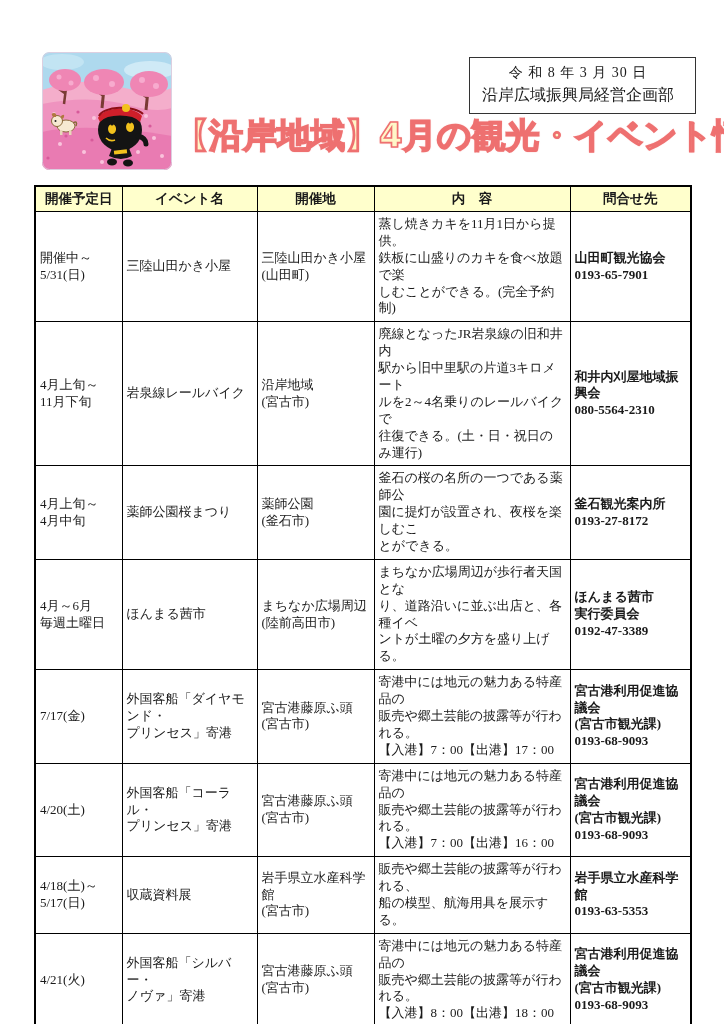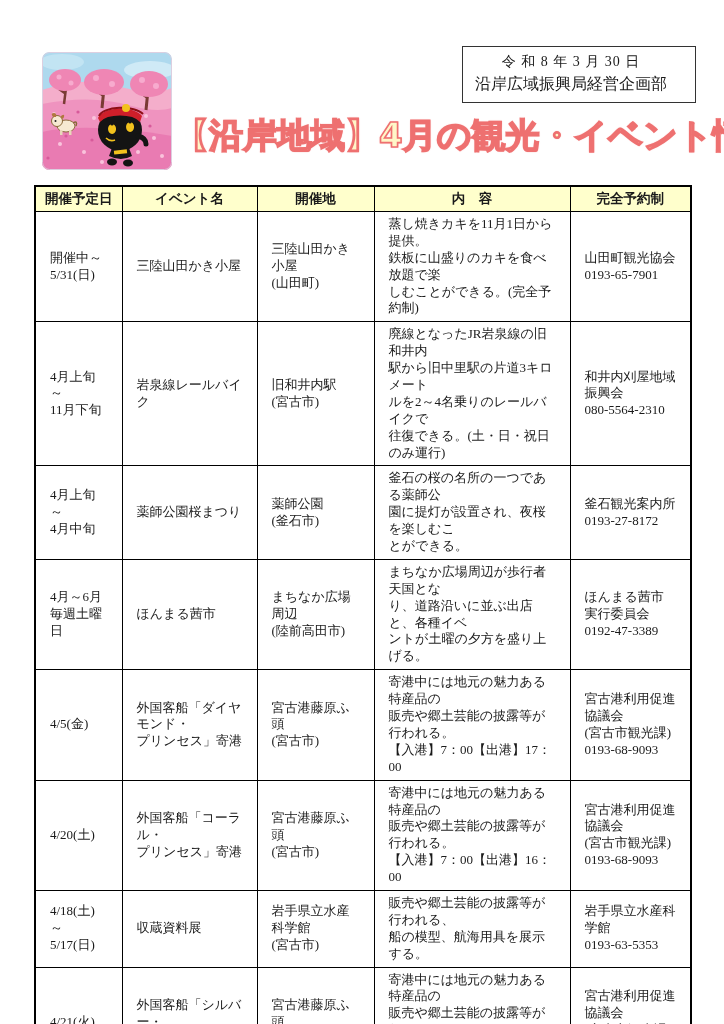--- a/index.html
+++ b/index.html
@@ -9,23 +9,23 @@
     background:#ffffff;
     overflow:hidden;
     font-family:"Liberation Serif","DejaVu Serif",serif;
     color:#1a1a1a;
   }
   
   .mascot{position:absolute;left:42px;top:52px;width:130px;height:118px;}
   .mascot svg{display:block;border-radius:7px;}
   
   .stamp-box{
-    position:absolute;top:46px;right:28px;
+    position:absolute;top:57px;right:28px;
     border:1px solid #333;
-    padding:6px 28px 7px 12px;
+    padding:6px 21px 7px 12px;
     text-align:center;
     background:#fff;
   }
   .stamp-box .line1{font-size:14px;letter-spacing:1px;white-space:nowrap;}
   .stamp-box .line2{font-size:16px;margin-top:3px;white-space:nowrap;}
   
   .title{
     position:absolute;top:113px;left:175px;width:535px;
     margin:0;text-align:center;
     font-family:"DejaVu Sans","Liberation Sans",sans-serif;
@@ -52,26 +52,26 @@
     background:#ffffcc;
     font-family:"DejaVu Sans","Liberation Sans",sans-serif;
     font-weight:bold;
     font-size:13.5px;
     padding:3px 2px;
     text-align:center;
   }
   table.events td{
     font-size:13px;
     line-height:1.3;
-    padding:4px 14px;
+    padding:4px 4px;
     vertical-align:middle;
     text-align:left;
   }
   td.c-date{padding-left:7px;}
-  td.c-contact{font-size:12.5px;}
+  td.c-contact{font-size:12.5px;font-weight:bold;}
   td.c-content{font-size:12.8px;}
 </style>
 </head>
 <body>
 
 <div class="page">
 
   <div class="mascot">
     <svg width="130" height="118" viewBox="0 0 130 118" xmlns="http://www.w3.org/2000/svg">
       <defs>
@@ -180,41 +180,41 @@
         <col style="width:117px">
         <col style="width:196px">
         <col style="width:121px">
     </colgroup>
     <thead>
       <tr>
         <th>開催予定日</th>
         <th>イベント名</th>
         <th>開催地</th>
         <th>内　容</th>
-        <th>完全予約制</th>
+        <th>問合せ先</th>
       </tr>
     </thead>
     <tbody>
       <tr>
         <td class="c-date">開催中～
 5/31(日)</td>
         <td class="c-event">三陸山田かき小屋</td>
         <td class="c-place">三陸山田かき小屋
 (山田町)</td>
         <td class="c-content">蒸し焼きカキを11月1日から提供。
 鉄板に山盛りのカキを食べ放題で楽
 しむことができる。(完全予約制)</td>
         <td class="c-contact">山田町観光協会
 0193-65-7901</td>
       </tr>
       <tr>
         <td class="c-date">4月上旬～
 11月下旬</td>
         <td class="c-event">岩泉線レールバイク</td>
-        <td class="c-place">旧和井内駅
+        <td class="c-place">沿岸地域
 (宮古市)</td>
         <td class="c-content">廃線となったJR岩泉線の旧和井内
 駅から旧中里駅の片道3キロメート
 ルを2～4名乗りのレールバイクで
 往復できる。(土・日・祝日のみ運行)</td>
         <td class="c-contact">和井内刈屋地域振興会
 080-5564-2310</td>
       </tr>
       <tr>
         <td class="c-date">4月上旬～
@@ -235,21 +235,21 @@
         <td class="c-place">まちなか広場周辺
 (陸前高田市)</td>
         <td class="c-content">まちなか広場周辺が歩行者天国とな
 り、道路沿いに並ぶ出店と、各種イベ
 ントが土曜の夕方を盛り上げる。</td>
         <td class="c-contact">ほんまる茜市
 実行委員会
 0192-47-3389</td>
       </tr>
       <tr>
-        <td class="c-date">4/5(金)</td>
+        <td class="c-date">7/17(金)</td>
         <td class="c-event">外国客船「ダイヤモンド・
 プリンセス」寄港</td>
         <td class="c-place">宮古港藤原ふ頭
 (宮古市)</td>
         <td class="c-content">寄港中には地元の魅力ある特産品の
 販売や郷土芸能の披露等が行われる。
 【入港】7：00【出港】17：00</td>
         <td class="c-contact">宮古港利用促進協議会
 (宮古市観光課)
 0193-68-9093</td>

